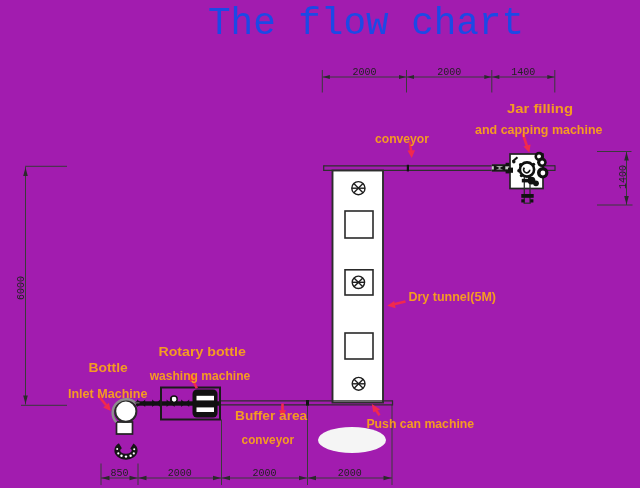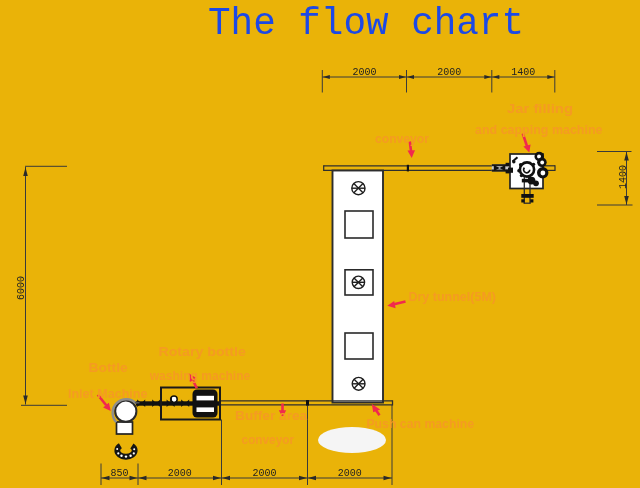--- a/index.html
+++ b/index.html
@@ -1,16 +1,16 @@
 <!DOCTYPE html>
 <html><head>
 <meta charset="utf-8">
 <style>
   html,body{margin:0;padding:0;background:#fff;}
-  .page{width:640px;height:488px;position:relative;background:#eab308;overflow:hidden;}
+  .page{width:640px;height:488px;position:relative;background:#a21caf;overflow:hidden;}
   svg{position:absolute;left:0;top:0;}
   text{font-family:"Liberation Sans",sans-serif;}
   .dim{font-family:"Liberation Mono",monospace;font-size:10px;fill:#222;}
   .lbl{font-family:"Liberation Sans",sans-serif;font-weight:bold;font-size:12.5px;fill:#f59b22;}
 </style>
 </head>
 <body>
 <div class="page">
 <svg width="640" height="488" viewBox="0 0 640 488">
 

